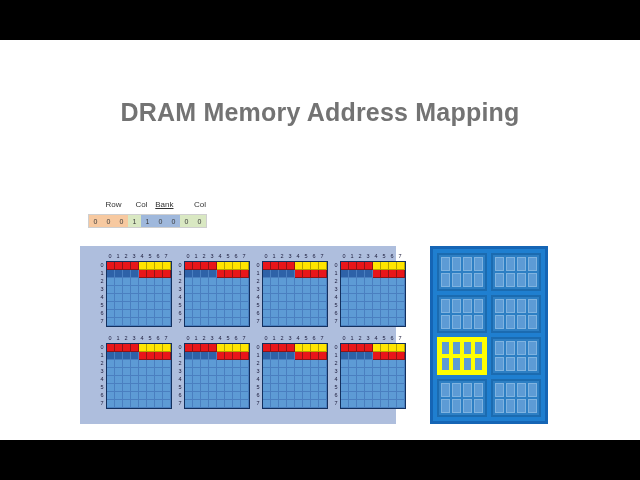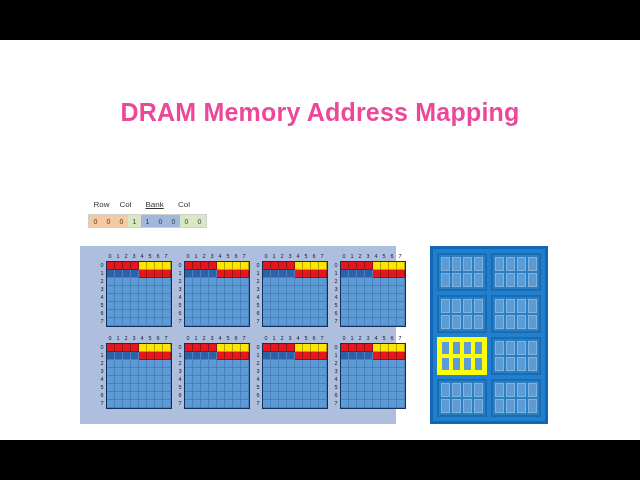--- a/index.html
+++ b/index.html
@@ -31,41 +31,41 @@
 
   
   #title {
     position: absolute;
     left: 0;
     top: 58px;
     width: 640px;
     text-align: center;
     font-size: 25px;
     font-weight: bold;
-    color: #ec4899;
+    color: #737373;
     letter-spacing: 0.2px;
     white-space: nowrap;
   }
 
   
   #addr-field {
     position: absolute;
     left: 88px;
     top: 160px;
   }
   #addr-labels {
     position: relative;
     height: 14px;
   }
   .addr-label {
     position: absolute;
     font-size: 8px;
     color: #333333;
     white-space: nowrap;
-    text-align: left;
+    text-align: right;
   }
   #addr-bits {
     display: flex;
     height: 14px;
     border: 1px solid #cfcfcf;
     box-sizing: border-box;
   }
   .bit {
     width: 13px;
     height: 12px;

